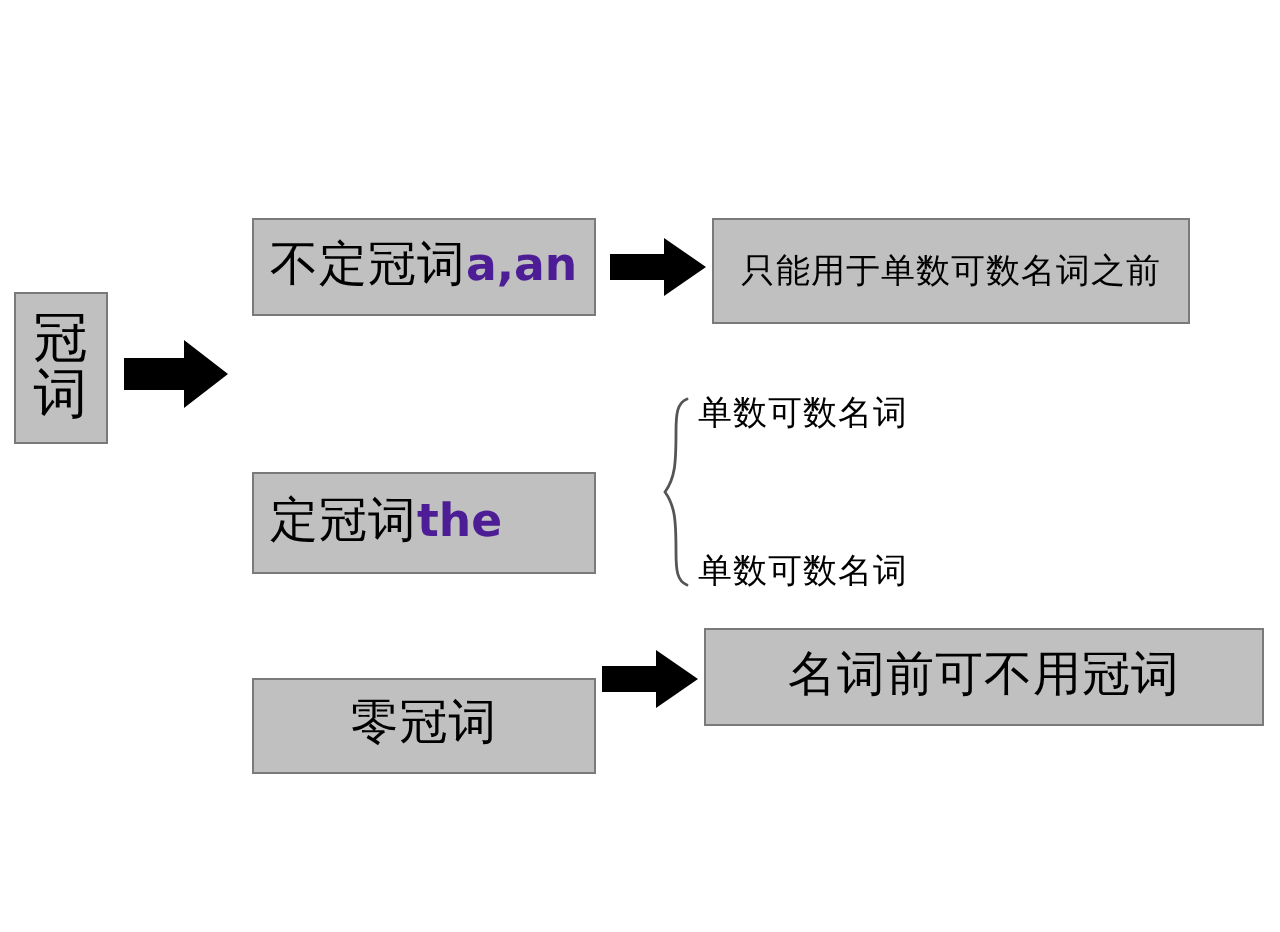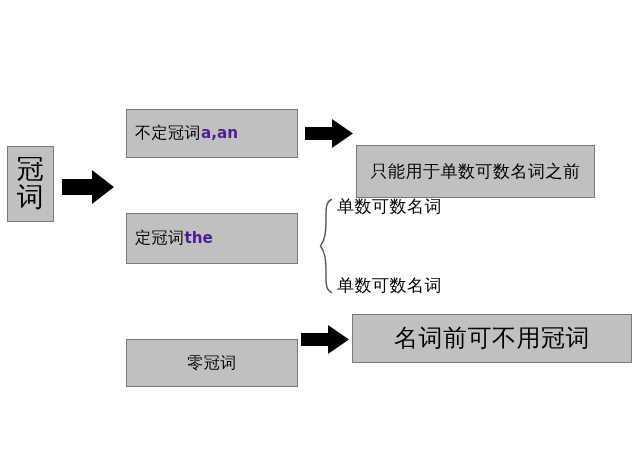--- a/index.html
+++ b/index.html
@@ -51,34 +51,33 @@
   }
   #root-box .ch {
     display: block;
     line-height: 1.02;
   }
 
   
   .branch-box {
     left: 126px;
     width: 172px;
-    font-size: 16px;
+    font-size: 24px;
   }
   #branch-indef  { top: 109px; height: 49px; justify-content: flex-start; padding-left: 8px; }
-  #branch-def    { top: 213px; height: 51px; justify-content: flex-start; padding-left: 8px; }
+  #branch-def    { top: 236px; height: 51px; justify-content: flex-start; padding-left: 8px; }
   #branch-zero   { top: 315px; height: 48px; justify-content: center; margin-top: 24px; }
 
   
   #result-indef {
     left: 356px;
     top: 109px;
     width: 239px;
     height: 53px;
     font-size: 17px;
-    margin-top: 36px;
   }
   #result-zero {
     left: 352px;
     top: 314px;
     width: 280px;
     height: 49px;
     font-size: 24px;
   }
 
   .teal {
@@ -93,21 +92,21 @@
   .arrow {
     position: absolute;
   }
   #arrow-root   { left: 62px;  top: 168px; width: 52px; height: 38px; }
   #arrow-indef  { left: 305px; top: 117px; width: 48px; height: 33px; }
   #arrow-zero   { left: 301px; top: 323px; width: 48px; height: 33px; }
 
   
   #brace-group {
     position: absolute;
-    left: 318px;
+    left: 330px;
     top: 198px;
     width: 175px;
     height: 96px;
   }
   #brace-svg {
     position: absolute;
     left: 0;
     top: 0;
   }
   #brace-items {

